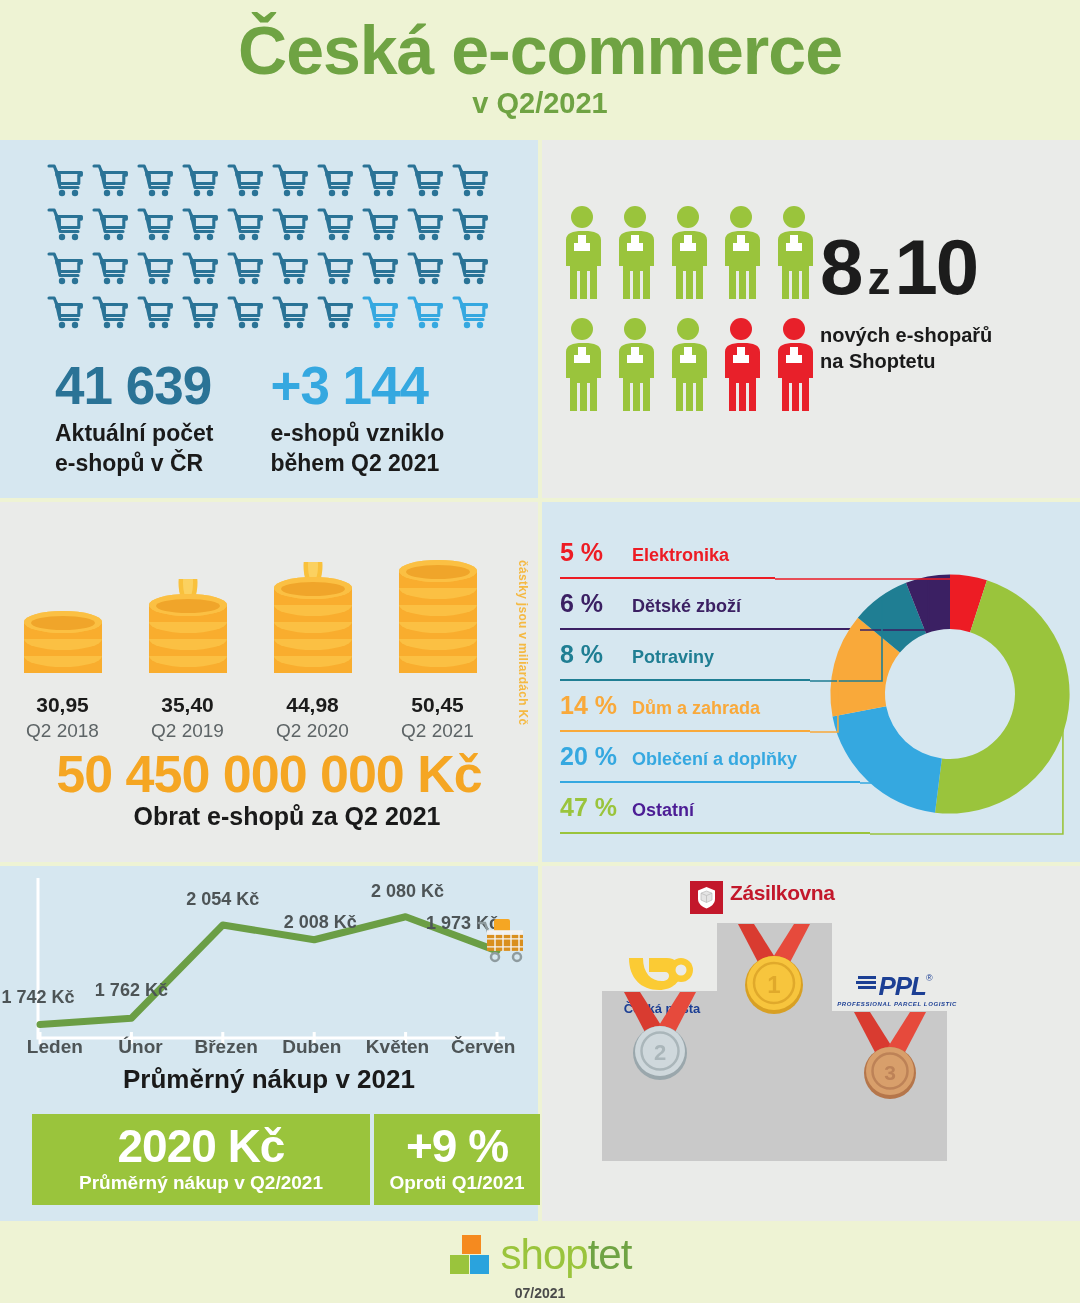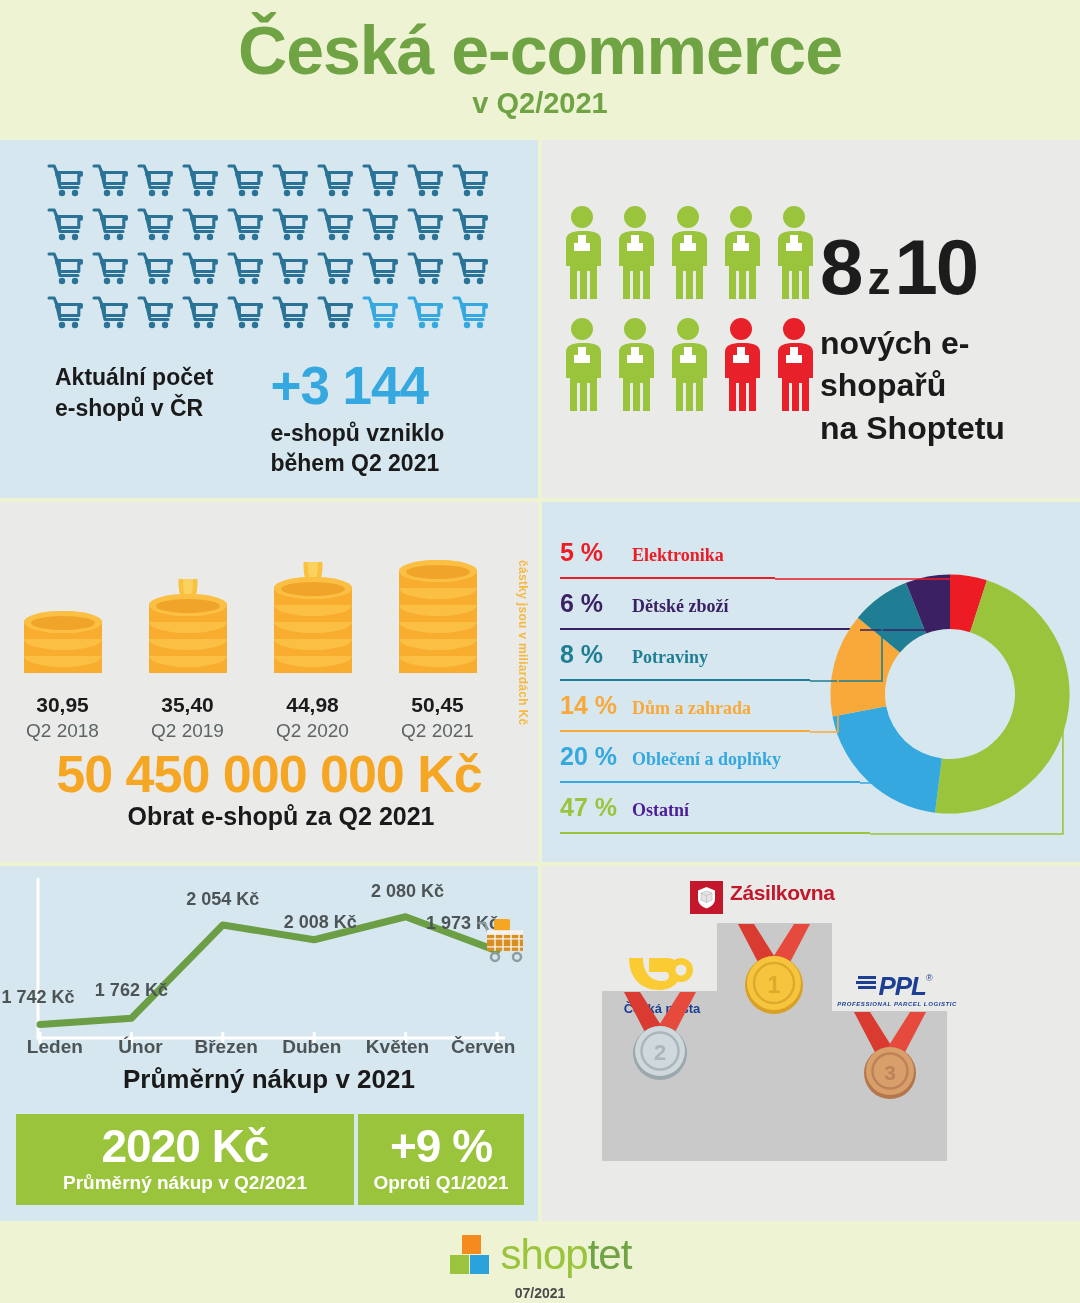--- a/index.html
+++ b/index.html
@@ -98,21 +98,21 @@
   .ratio-wrap { position: absolute; left: 278px; top: 90px; }
   .ratio-line {
     font-size: 78px;
     font-weight: bold;
     color: #1c1c1c;
     line-height: 0.95;
     letter-spacing: -2px;
   }
   .ratio-line .z { font-size: 46px; padding: 0 6px; }
   .ratio-desc {
-    font-size: 32px;
+    font-size: 20px;
     font-weight: bold;
     color: #1a1a1a;
     line-height: 1.32;
     margin-top: 18px;
   }
 
   
   .coins-row {
     position: absolute;
     left: 0; top: 40px;
@@ -139,49 +139,49 @@
     left: 0; top: 242px;
     width: 538px;
     text-align: center;
     font-size: 52px;
     font-weight: bold;
     color: #f5a623;
     letter-spacing: -1px;
   }
   .turnover-lbl {
     position: absolute;
-    left: 12px; top: 300px;
+    left: 18px; top: 300px;
     width: 538px;
     text-align: center;
     font-size: 25px;
     font-weight: bold;
     color: #1a1a1a;
   }
 
   
   .donut-legend { position: absolute; left: 18px; top: 36px; width: 300px; }
   .legend-item { position: relative; height: 51px; }
   .legend-top { display: flex; align-items: baseline; }
   .legend-pct { font-size: 25px; font-weight: bold; width: 72px; }
-  .legend-name { font-size: 18px; font-weight: bold; font-family: Liberation Serif, serif; }
+  .legend-name { font-size: 18px; font-weight: bold; }
   .legend-rule { position: absolute; left: 0; bottom: 10px; height: 2px; }
 
   
   .chart-title {
     position: absolute; left: 0; top: 198px; width: 538px;
     text-align: center; font-size: 26px; font-weight: bold; color: #1a1a1a;
   }
   .month-axis {
     position: absolute; left: 12px; top: 170px; width: 514px;
     display: flex;
   }
   .month-lbl { flex: 1; text-align: center; font-size: 19px; font-weight: bold; color: #4d5456; }
 
   .green-boxes {
-    position: absolute; left: 16px; top: 248px;
+    position: absolute; left: 32px; top: 248px;
     width: 508px; display: flex; gap: 4px;
   }
   .gbox {
     background: #9ac43c;
     color: #ffffff;
     text-align: center;
     padding: 9px 0 11px 0;
   }
   .gbox.big { width: 338px; }
   .gbox.small { flex: 1; }
@@ -455,20 +455,21 @@
         <svg width="38" height="38" viewBox="0 0 38 38" class="cart">
           <path d="M2 4 h5.2 l2.0 5 M9.8 10.5 h24.6 v2.6 h-2.6 v8.4 h-19.4 v-8.4 h-2.6 z" fill="none" stroke="#35a8e0" stroke-width="3.1" stroke-linecap="round" stroke-linejoin="round"></path>
           <path d="M9.2 9 L13 25.5 h18" fill="none" stroke="#35a8e0" stroke-width="3.1" stroke-linecap="round" stroke-linejoin="round"></path>
           <circle cx="15" cy="31" r="3.2" fill="#35a8e0"></circle>
           <circle cx="28" cy="31" r="3.2" fill="#35a8e0"></circle>
         </svg>
       </div>
 
     <div class="stat-row">
       <div class="stat-block">
+        <div class="stat-num dark">41 639</div>
         <div class="stat-label">
           <div>Aktuální počet</div>
           <div>e-shopů v ČR</div>
         </div>
       </div>
       <div class="stat-block second">
         <div class="stat-num light">+3 144</div>
         <div class="stat-label">
           <div>e-shopů vzniklo</div>
           <div>během Q2 2021</div>

